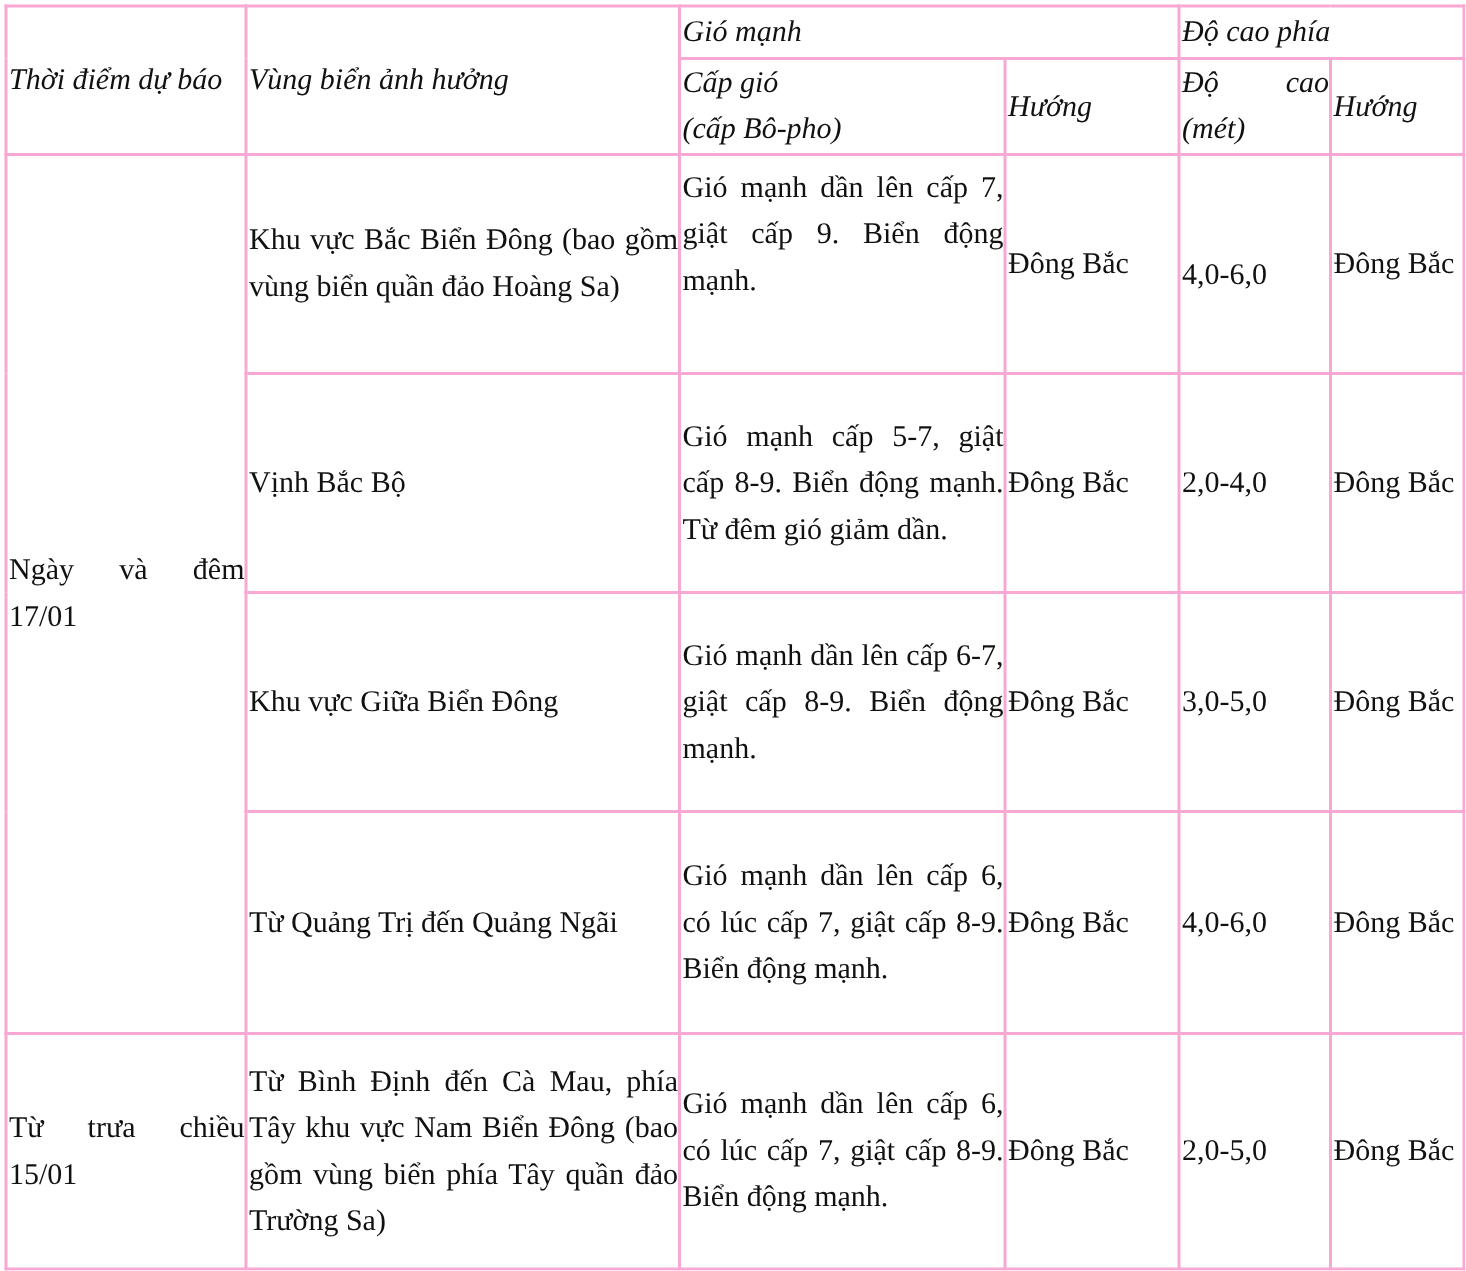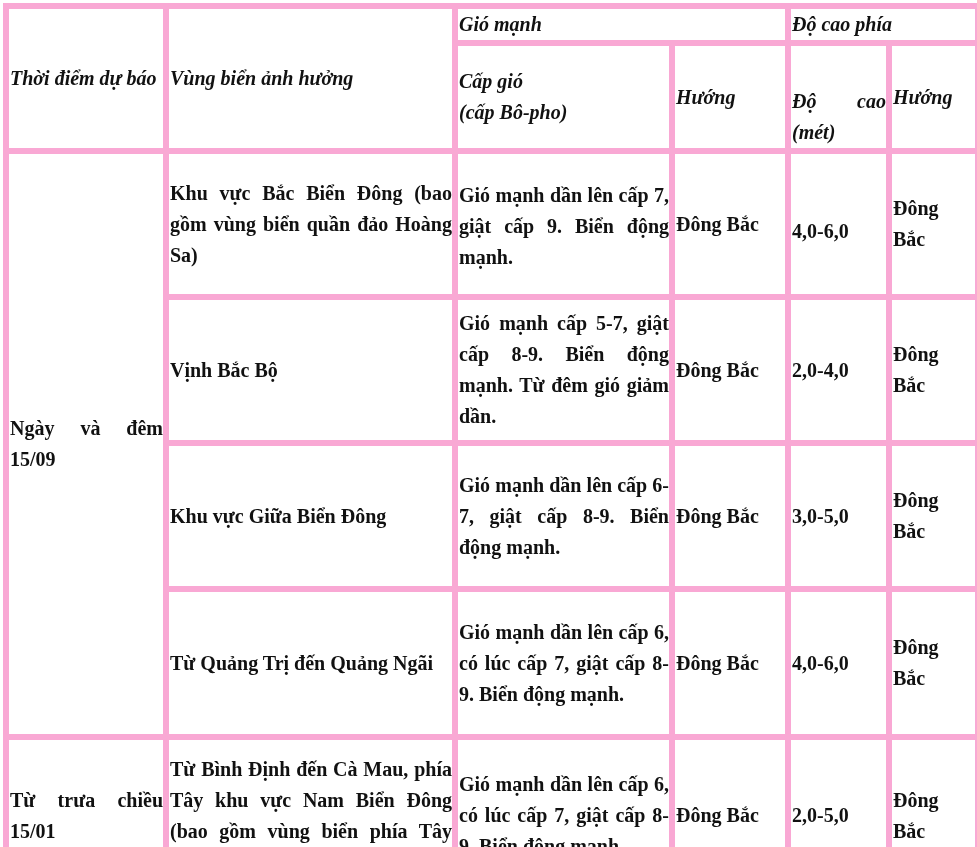--- a/index.html
+++ b/index.html
@@ -19,33 +19,32 @@
     top: 3px;
     border-collapse: collapse;
     table-layout: fixed;
     width: 972px;
     font-family: "Liberation Serif", "DejaVu Serif", serif;
     font-size: 20px;
     line-height: 31px;
     color: #111111;
   }
   table.forecast td, table.forecast th {
-    border: 6px solid #f9a8d4;
+    border: 2px solid #f9a8d4;
     padding: 0 0 0 1px;
     vertical-align: middle;
     text-align: justify;
-    font-weight: bold;
+    font-weight: normal;
   }
   th {
     font-style: italic;
   }
   .just {
     text-align: justify;
     text-align-last: justify;
-    margin-top: 40px;
   }
   .just-last-left {
     text-align: justify;
     margin-left: 28px;
   }
   .left { text-align: left !important; }
   .top-align { vertical-align: top !important; }
 </style>
 </head>
 <body>
@@ -71,23 +70,23 @@
       <th class="left">Hướng</th>
       <th class="left">
           <span class="just" style="display:block">Độ cao</span>
           <span style="display:block">(mét)</span>
         </th>
       <th class="left">Hướng</th>
     </tr>
   </thead>
   <tbody>
     <tr style="height:146px">
-      <td rowspan="4" class="just-last-left">Ngày và đêm 15/09</td>
+      <td rowspan="4" class="just-last-left">Ngày và đêm 17/01</td>
       <td class="just-last-left">Khu vực Bắc Biển Đông (bao gồm vùng biển quần đảo Hoàng Sa)</td>
-      <td class="just-last-left top-align" style="padding-top:26px">Gió mạnh dần lên cấp 7, giật cấp 9. Biển động mạnh.</td>
+      <td class="just-last-left top-align" style="padding-top:6px">Gió mạnh dần lên cấp 7, giật cấp 9. Biển động mạnh.</td>
       <td class="left">Đông Bắc</td>
       <td class="left" style="padding-top:14px">4,0-6,0</td>
       <td class="left">Đông Bắc</td>
     </tr>
     <tr style="height:146px">
       <td class="just-last-left">Vịnh Bắc Bộ</td>
       <td class="just-last-left">Gió mạnh cấp 5-7, giật cấp 8-9. Biển động mạnh. Từ đêm gió giảm dần.</td>
       <td class="left">Đông Bắc</td>
       <td class="left">2,0-4,0</td>
       <td class="left">Đông Bắc</td>

